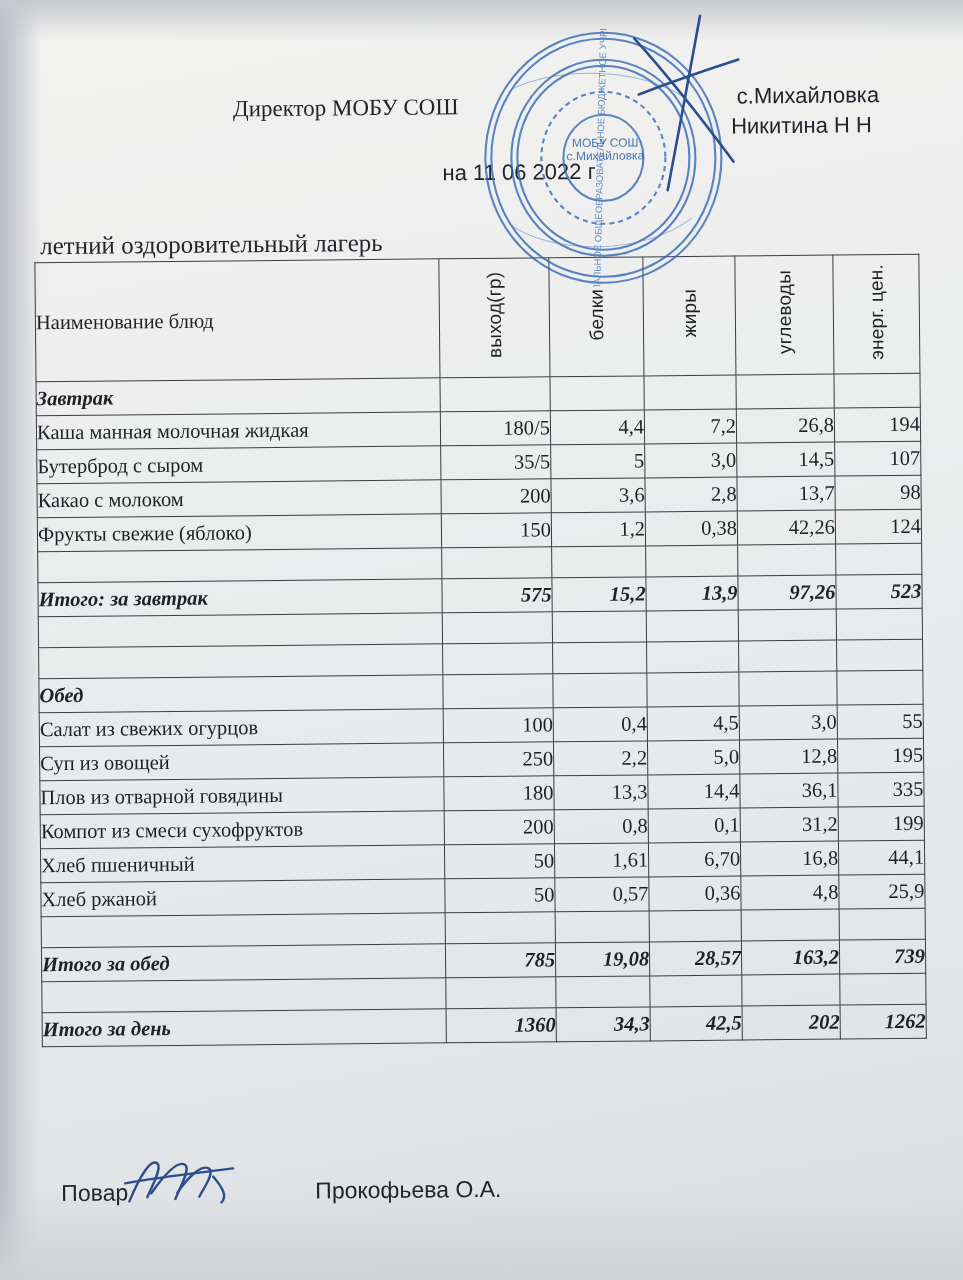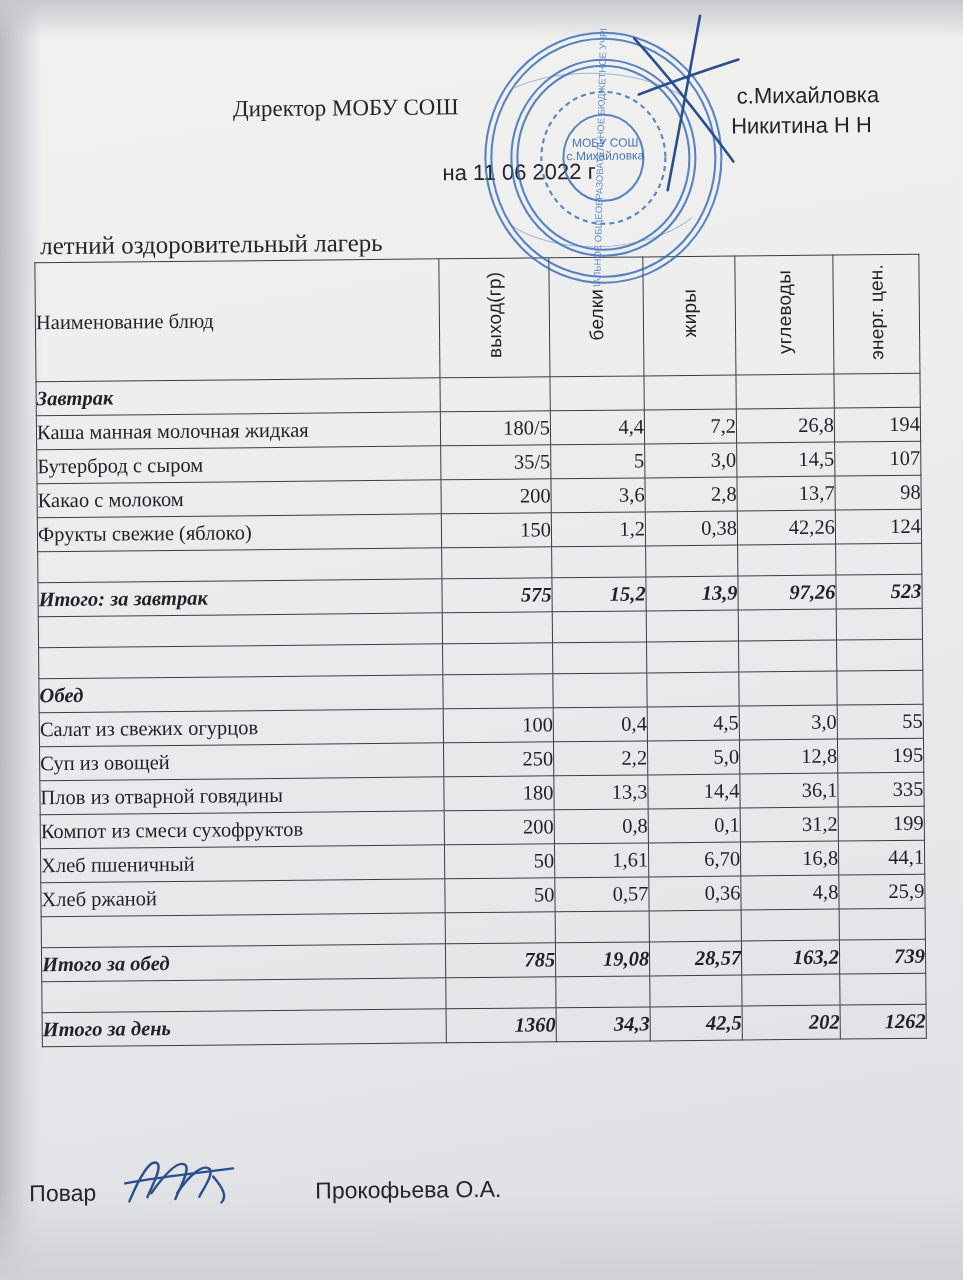--- a/index.html
+++ b/index.html
@@ -142,21 +142,21 @@
     font-style: italic;
     font-weight: bold;
   }
   tr.total td.dish { font-size: 21.5px; }
   tr.total td.num { font-size: 21.5px; }
   tr.spacer td { height: 30px; }
 
   
   #footer-cook-label {
     position: absolute;
-    left: 24px; top: 1176px;
+    left: 56px; top: 1176px;
     font-size: 23px;
     font-family: "Liberation Sans", sans-serif;
     color: #23252b;
   }
   #footer-cook-name {
     position: absolute;
     left: 310px; top: 1176px;
     font-size: 23px;
     font-family: "Liberation Sans", sans-serif;
     color: #23252b;

